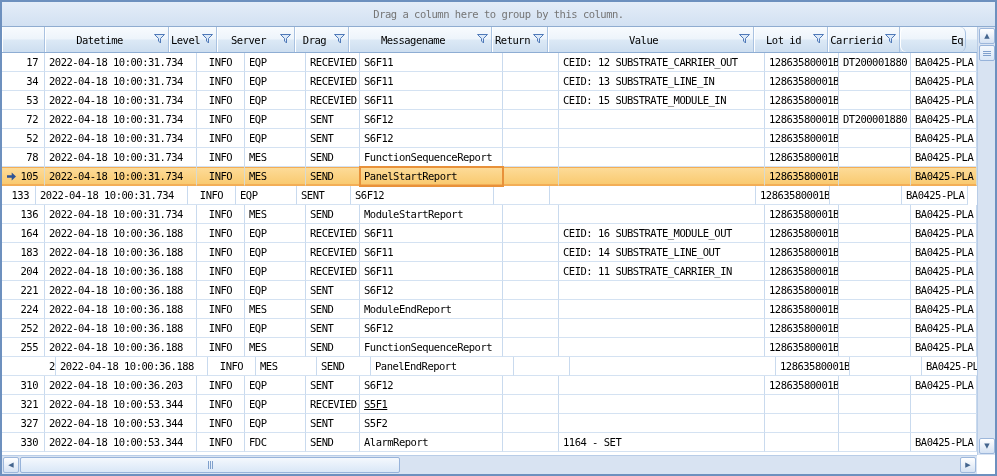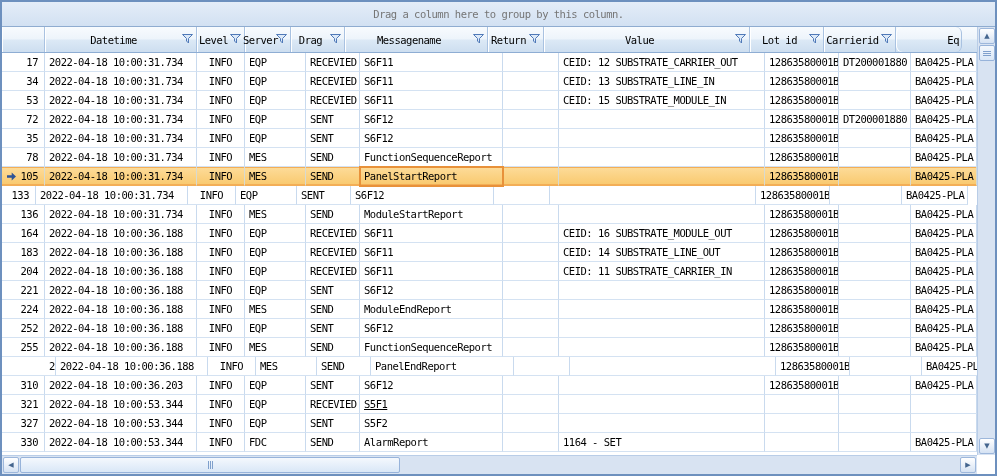--- a/index.html
+++ b/index.html
@@ -89,33 +89,33 @@
 <div class="window">
 
   <div class="group-panel">
     <span>Drag a column here to group by this column.</span>
   </div>
 
   <div class="header-row" id="headerRow">
       <div class="hcell nofilter" style="width: 43px;">
         <span></span>
       </div>
-      <div class="hcell" style="width: 152px;">
+      <div class="hcell" style="width: 124px;">
         <span>Datetime</span>
         <svg class="funnel" width="11" height="10" viewBox="0 0 11 10">
           <path d="M0.5 0.5 H10.5 L6.5 4.5 V9 L4.5 7 V4.5 Z" fill="#DCE9F8" stroke="#4F79B8"></path>
         </svg>
       </div>
       <div class="hcell" style="width: 48px;">
         <span>Level</span>
         <svg class="funnel" width="11" height="10" viewBox="0 0 11 10">
           <path d="M0.5 0.5 H10.5 L6.5 4.5 V9 L4.5 7 V4.5 Z" fill="#DCE9F8" stroke="#4F79B8"></path>
         </svg>
       </div>
-      <div class="hcell" style="width: 46px;">
+      <div class="hcell" style="width: 78px;">
         <span>Server</span>
         <svg class="funnel" width="11" height="10" viewBox="0 0 11 10">
           <path d="M0.5 0.5 H10.5 L6.5 4.5 V9 L4.5 7 V4.5 Z" fill="#DCE9F8" stroke="#4F79B8"></path>
         </svg>
       </div>
       <div class="hcell" style="width: 54px;">
         <span>Drag</span>
         <svg class="funnel" width="11" height="10" viewBox="0 0 11 10">
           <path d="M0.5 0.5 H10.5 L6.5 4.5 V9 L4.5 7 V4.5 Z" fill="#DCE9F8" stroke="#4F79B8"></path>
         </svg>
@@ -202,21 +202,21 @@
         <div class="cell" style="width: 61px;"><span>EQP</span></div>
         <div class="cell" style="width: 54px;"><span>SENT</span></div>
         <div class="cell" style="width: 143px;"><span>S6F12</span></div>
         <div class="cell" style="width: 56px;"><span></span></div>
         <div class="cell" style="width: 206px;"><span></span></div>
         <div class="cell" style="width: 74px;"><span>12863580001B</span></div>
         <div class="cell" style="width: 72px;"><span>DT200001880</span></div>
         <div class="cell" style="width: 66px;"><span>BA0425-PLA</span></div>
       </div>
       <div class="row">
-        <div class="cell numcell" style="width: 43px;"><span>35</span></div>
+        <div class="cell numcell" style="width: 43px;"><span>52</span></div>
         <div class="cell" style="width: 152px;"><span>2022-04-18 10:00:31.734</span></div>
         <div class="cell center" style="width: 48px;"><span>INFO</span></div>
         <div class="cell" style="width: 61px;"><span>EQP</span></div>
         <div class="cell" style="width: 54px;"><span>SENT</span></div>
         <div class="cell" style="width: 143px;"><span>S6F12</span></div>
         <div class="cell" style="width: 56px;"><span></span></div>
         <div class="cell" style="width: 206px;"><span></span></div>
         <div class="cell" style="width: 74px;"><span>12863580001B</span></div>
         <div class="cell" style="width: 72px;"><span></span></div>
         <div class="cell" style="width: 66px;"><span>BA0425-PLA</span></div>

